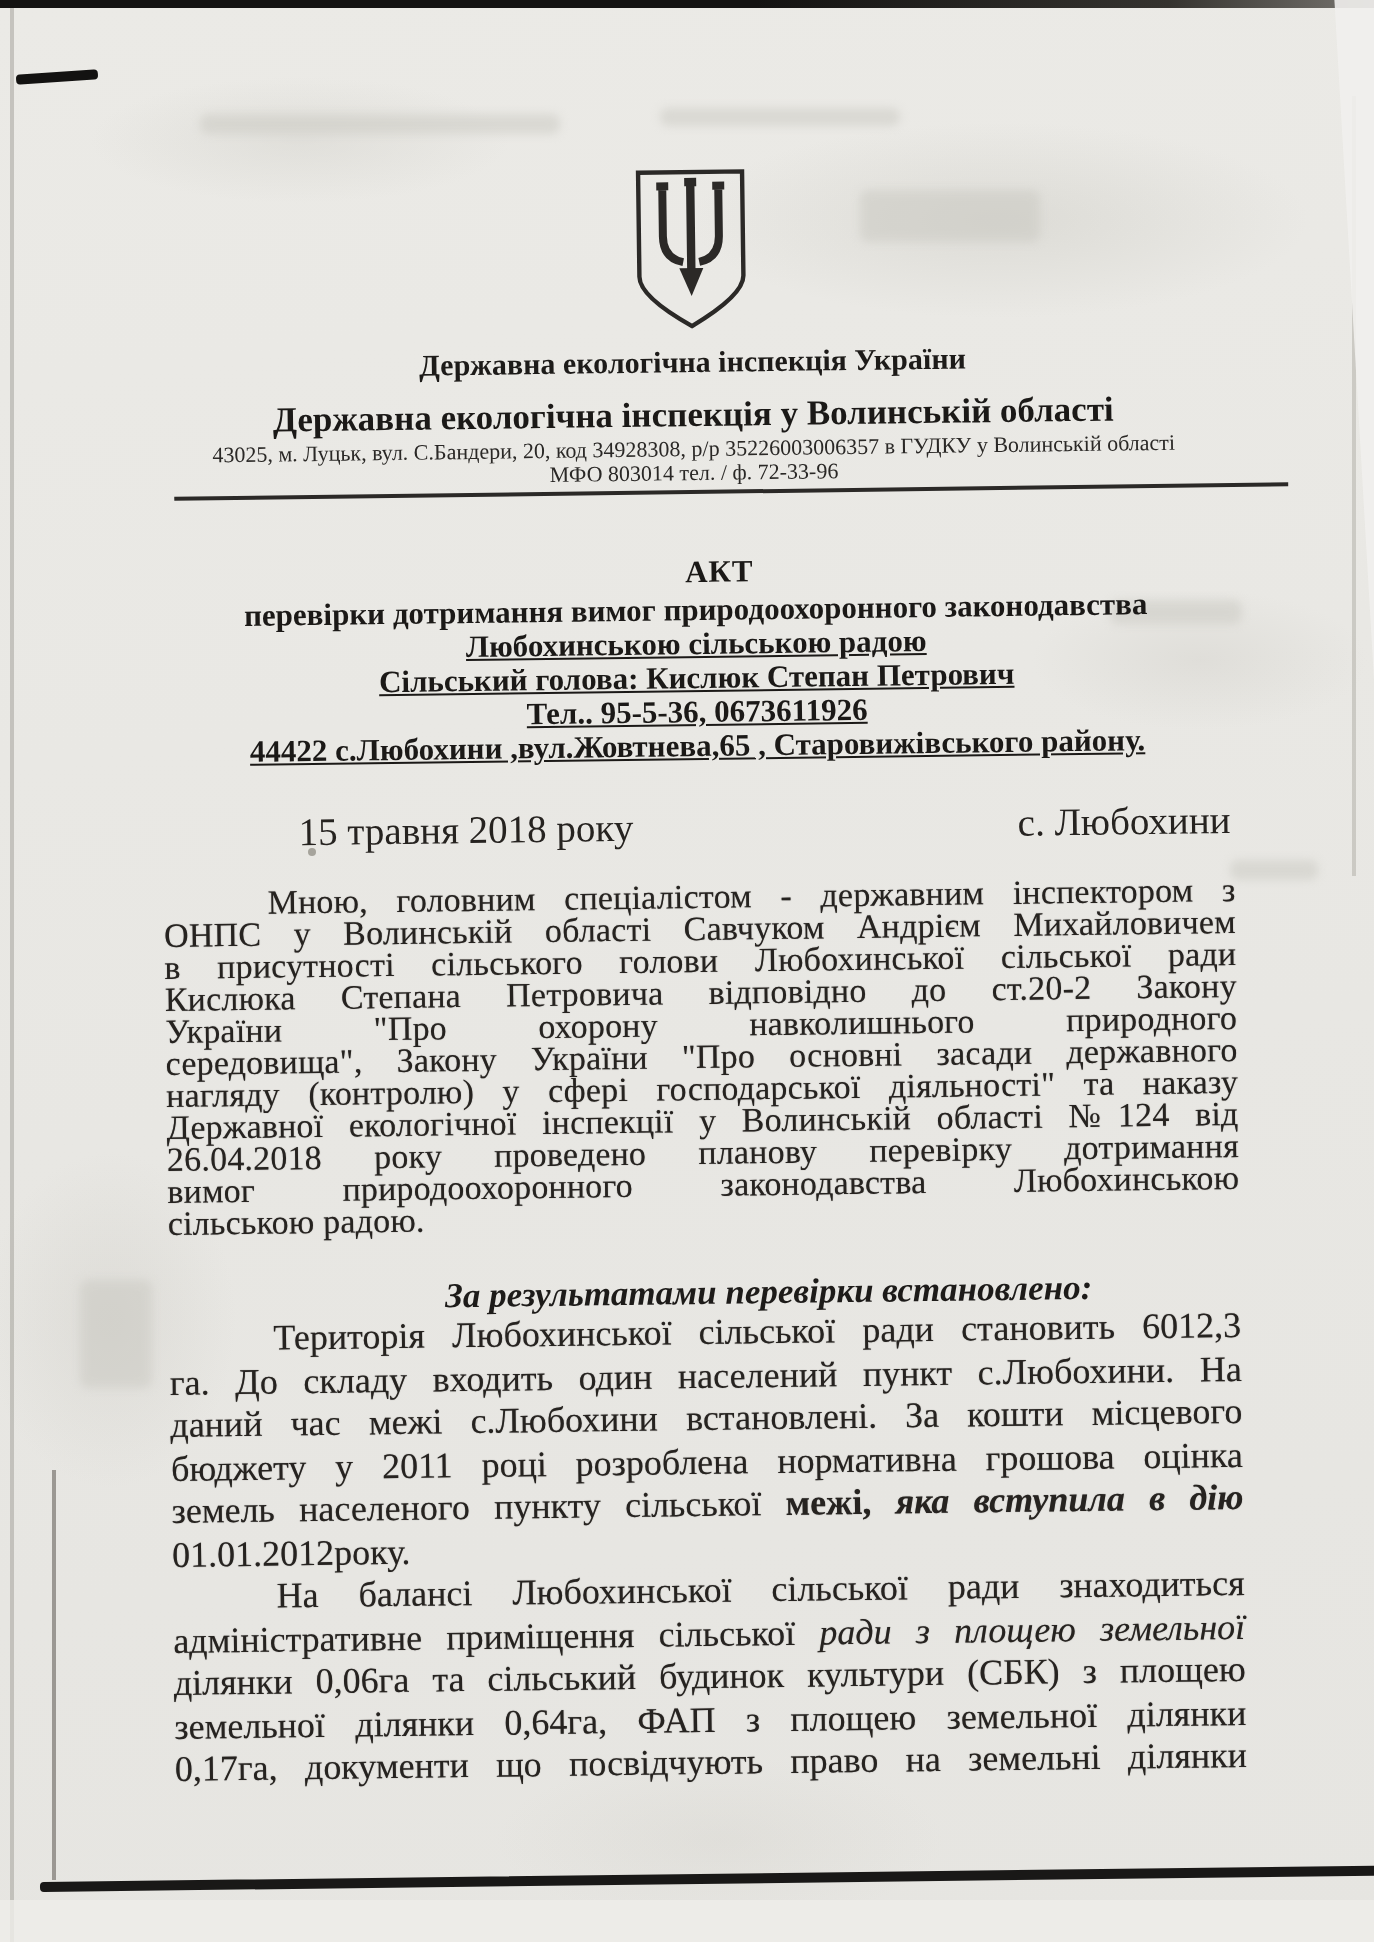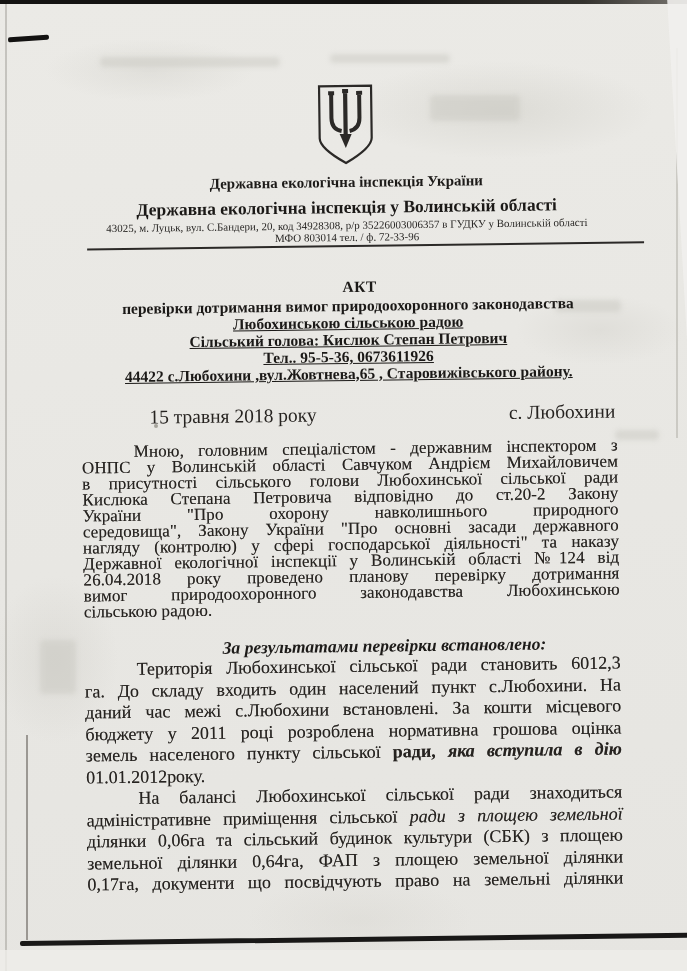--- a/index.html
+++ b/index.html
@@ -127,21 +127,21 @@
         <div class="pline pline-last">сільською радою.</div>
       </div>
 
     <div class="findings">За результатами перевірки встановлено:</div>
 
     <div class="para para2">
         <div class="pline">Територія Любохинської сільської ради становить 6012,3</div>
         <div class="pline">га. До складу входить один населений пункт с.Любохини. На</div>
         <div class="pline">даний час межі с.Любохини встановлені. За кошти місцевого</div>
         <div class="pline">бюджету у 2011 році розроблена нормативна грошова оцінка</div>
-        <div class="pline"><span class="seg-n">земель населеного пункту сільської </span><span class="seg-b">ради, </span><span class="seg-bi">яка вступила в дію</span></div>
+        <div class="pline"><span class="seg-n">земель населеного пункту сільської </span><span class="seg-b">межі, </span><span class="seg-bi">яка вступила в дію</span></div>
         <div class="pline pline-last">01.01.2012року.</div>
       </div>
 
     <div class="para para3">
         <div class="pline">На балансі Любохинської сільської ради знаходиться</div>
         <div class="pline"><span class="seg-n">адміністративне приміщення сільської </span><span class="seg-i">ради з площею земельної</span></div>
         <div class="pline">ділянки 0,06га та сільський будинок культури (СБК) з площею</div>
         <div class="pline">земельної ділянки 0,64га, ФАП з площею земельної ділянки</div>
         <div class="pline">0,17га, документи що посвідчують право на земельні ділянки</div>
       </div>

